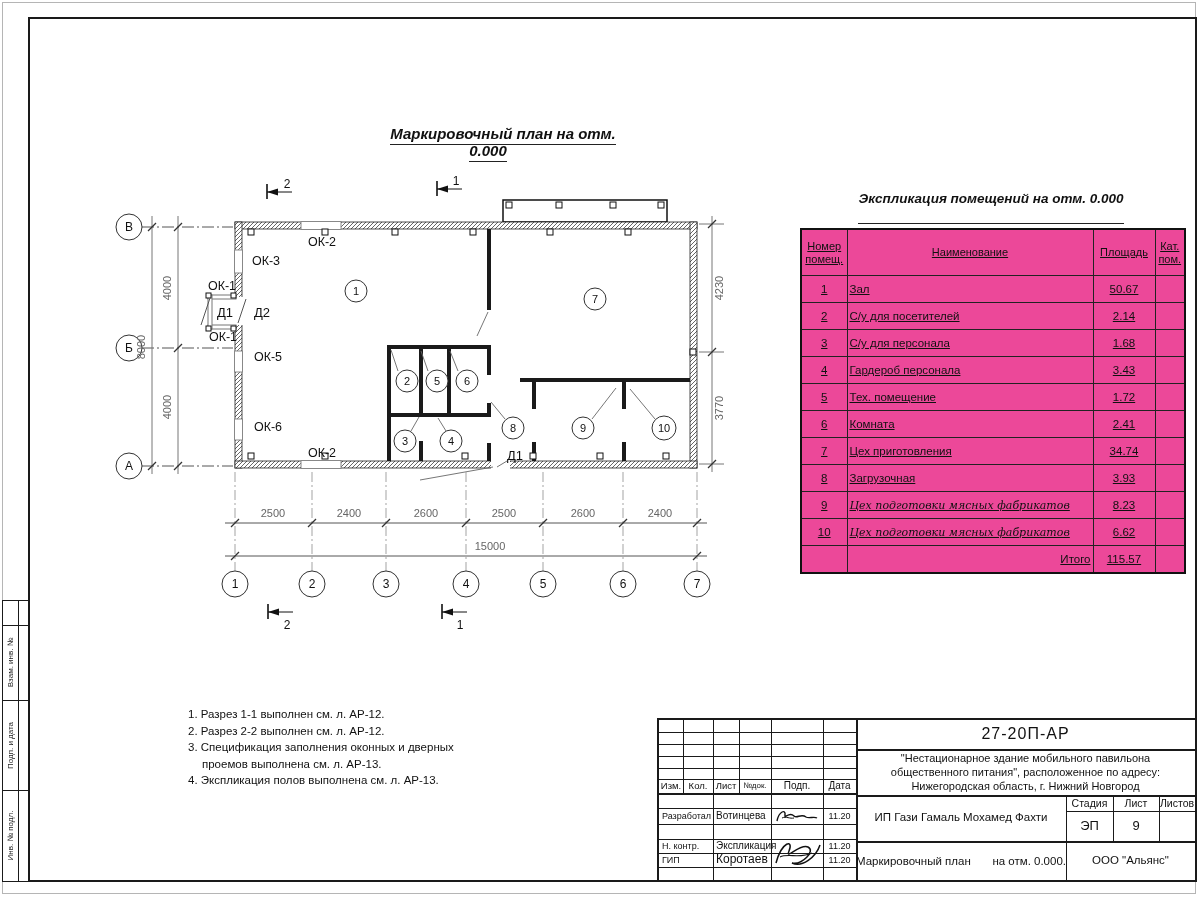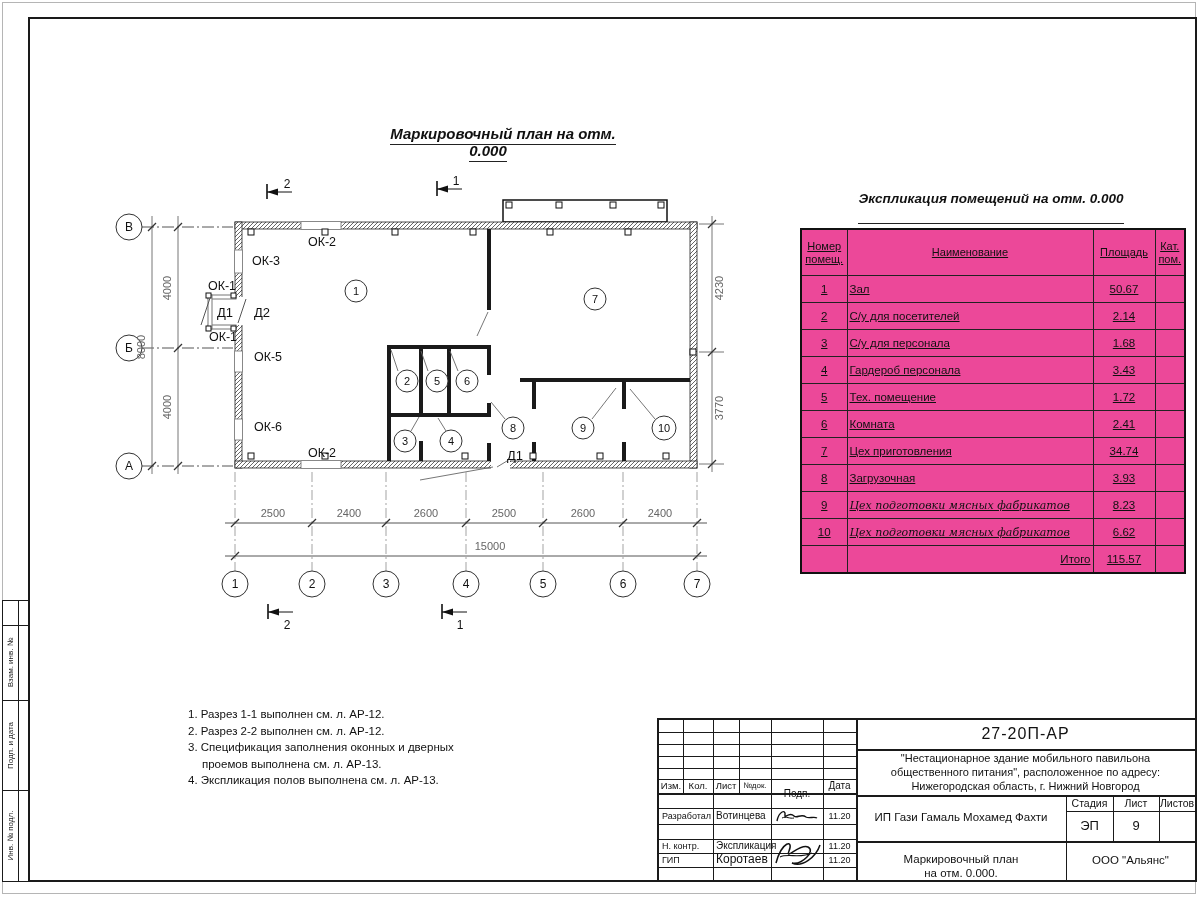--- a/index.html
+++ b/index.html
@@ -448,21 +448,21 @@
 
   <div class="h2" style="top:29px;left:197px;width:339px"></div>
   <div class="h2" style="top:75px;left:197px;width:339px"></div>
   <div class="h" style="top:91px;left:407px;width:129px"></div>
   <div class="h2" style="top:121px;left:197px;width:339px"></div>
 
   <div class="tb-text" style="left:0;top:59px;width:24px;height:14px;font-size:9.5px">Изм.</div>
   <div class="tb-text" style="left:24px;top:59px;width:30px;height:14px;font-size:9.5px">Кол.</div>
   <div class="tb-text" style="left:54px;top:59px;width:26px;height:14px;font-size:9.5px">Лист</div>
   <div class="tb-text" style="left:80px;top:59px;width:32px;height:14px;font-size:8px">№док.</div>
-  <div class="tb-text" style="left:112px;top:59px;width:52px;height:30px;font-size:10px">Подп.</div>
+  <div class="tb-text" style="left:112px;top:59px;width:52px;height:14px;font-size:10px">Подп.</div>
   <div class="tb-text" style="left:164px;top:59px;width:33px;height:14px;font-size:10px">Дата</div>
 
   <div class="tb-text left" style="left:3px;top:88px;width:51px;height:16px;font-size:9px">Разработал</div>
   <div class="tb-text left" style="left:116px;top:88px;width:48px;height:16px"></div>
   <div class="tb-text left" style="left:57px;top:88px;width:55px;height:16px;font-size:10px">Вотинцева</div>
   <div class="tb-text" style="left:164px;top:88px;width:33px;height:16px;font-size:9px">11.20</div>
 
   <div class="tb-text left" style="left:3px;top:119px;width:51px;height:14px;font-size:9px">Н. контр.</div>
   <div class="tb-text left" style="left:57px;top:119px;width:55px;height:14px;font-size:10px">Экспликация</div>
   <div class="tb-text" style="left:164px;top:119px;width:33px;height:14px;font-size:9px">11.20</div>
@@ -485,18 +485,18 @@
     <div>"Нестационарное здание мобильного павильона</div>
     <div>общественного питания", расположенное по адресу:</div>
     <div>Нижегородская область, г. Нижний Новгород</div>
   </div>
   <div class="tb-text" style="left:197px;top:75px;width:210px;height:46px;font-size:11.5px">ИП Гази Гамаль Мохамед Фахти</div>
   <div class="tb-text" style="left:407px;top:75px;width:47px;height:16px;font-size:10.5px">Стадия</div>
   <div class="tb-text" style="left:454px;top:75px;width:46px;height:16px;font-size:10.5px">Лист</div>
   <div class="tb-text" style="left:500px;top:75px;width:36px;height:16px;font-size:10.5px">Листов</div>
   <div class="tb-text" style="left:407px;top:91px;width:47px;height:30px;font-size:13px">ЭП</div>
   <div class="tb-text" style="left:454px;top:91px;width:46px;height:30px;font-size:13px">9</div>
-  <div style="position:absolute;left:197px;top:121px;width:210px;height:39px;display:flex;flex-direction:column;align-items:center;justify-content:flex-end;font-size:11.5px;line-height:14px;text-align:center">
+  <div style="position:absolute;left:197px;top:121px;width:210px;height:39px;display:flex;flex-direction:row;align-items:center;justify-content:space-between;font-size:11.5px;line-height:14px;text-align:center">
     <div>Маркировочный план</div>
     <div>на отм. 0.000.</div>
   </div>
   <div class="tb-text" style="left:407px;top:121px;width:129px;height:39px;font-size:11.5px">ООО "Альянс"</div>
 </div>
 
 </body></html>

